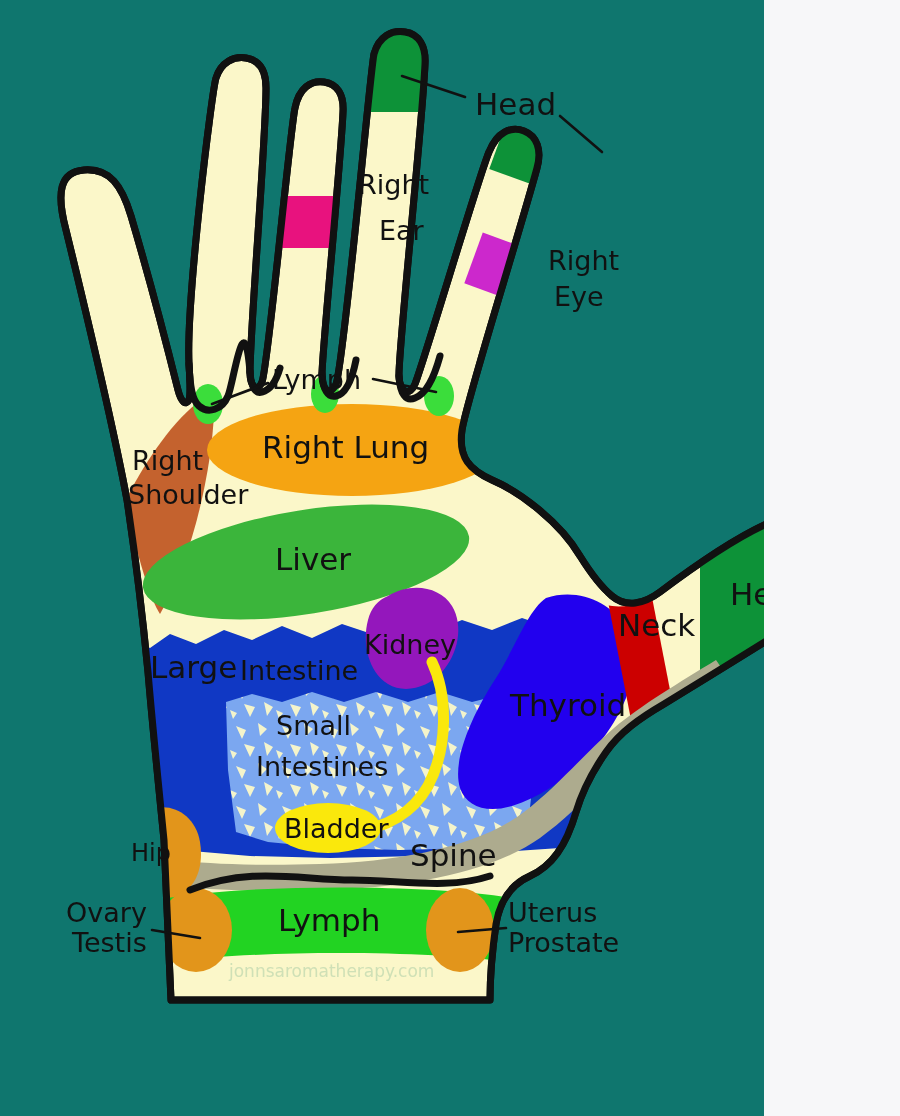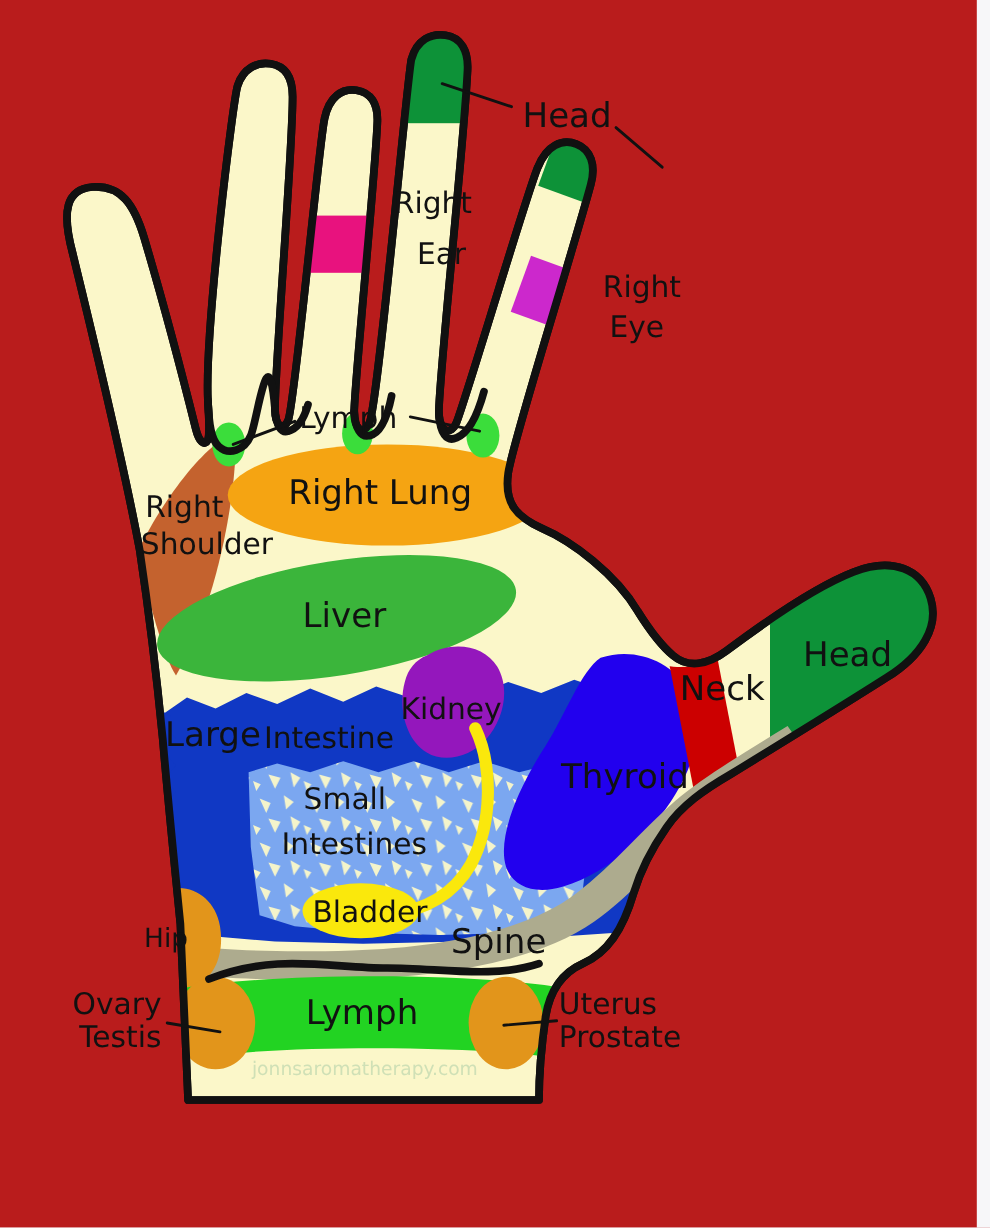--- a/index.html
+++ b/index.html
@@ -6,23 +6,23 @@
   html, body {
     margin: 0;
     padding: 0;
     background: #f7f7f9;
   }
   body {
     font-family: "DejaVu Sans", sans-serif;
   }
   #stage {
     position: relative;
-    width: 888px;
+    width: 764px;
     height: 1116px;
-    background: #b91c1c;
+    background: #0f766e;
     overflow: hidden;
   }
   #chart-svg {
     display: block;
     width: 900px;
     height: 1116px;
   }
   .lbl {
     font-family: "DejaVu Sans", sans-serif;
     font-weight: 400;

